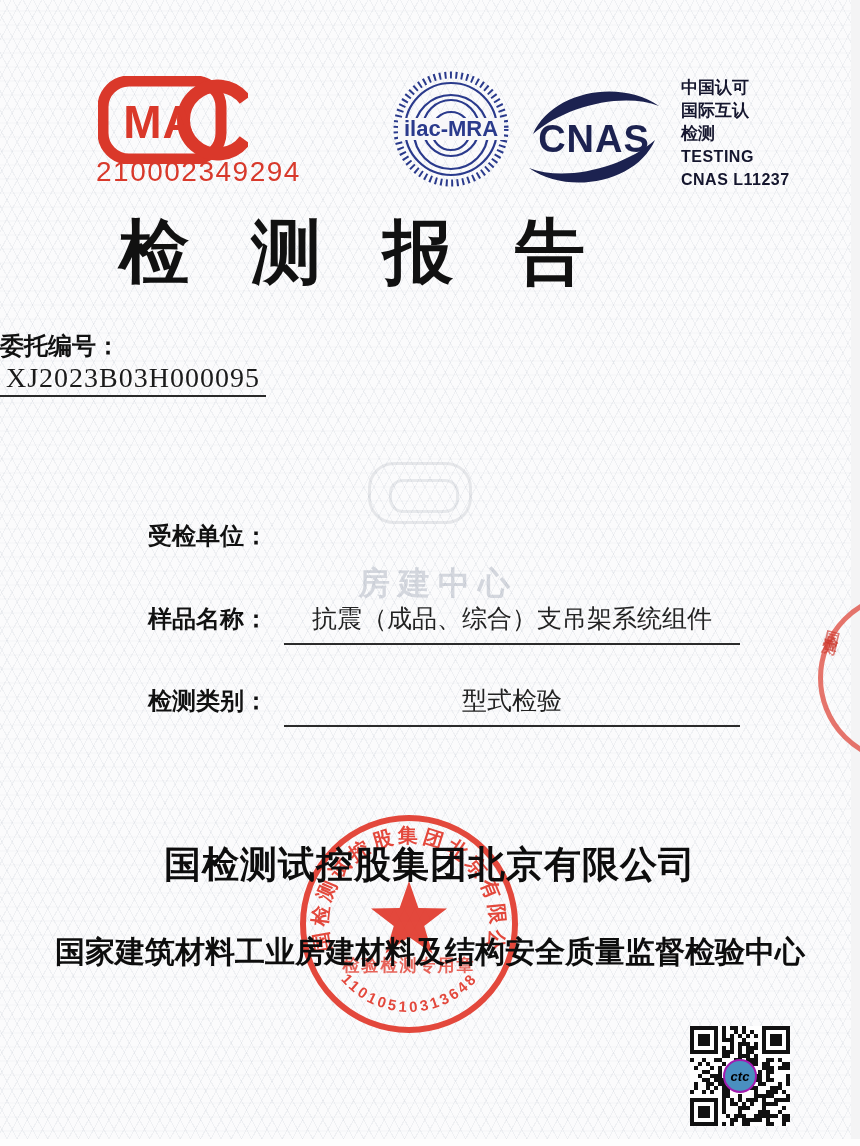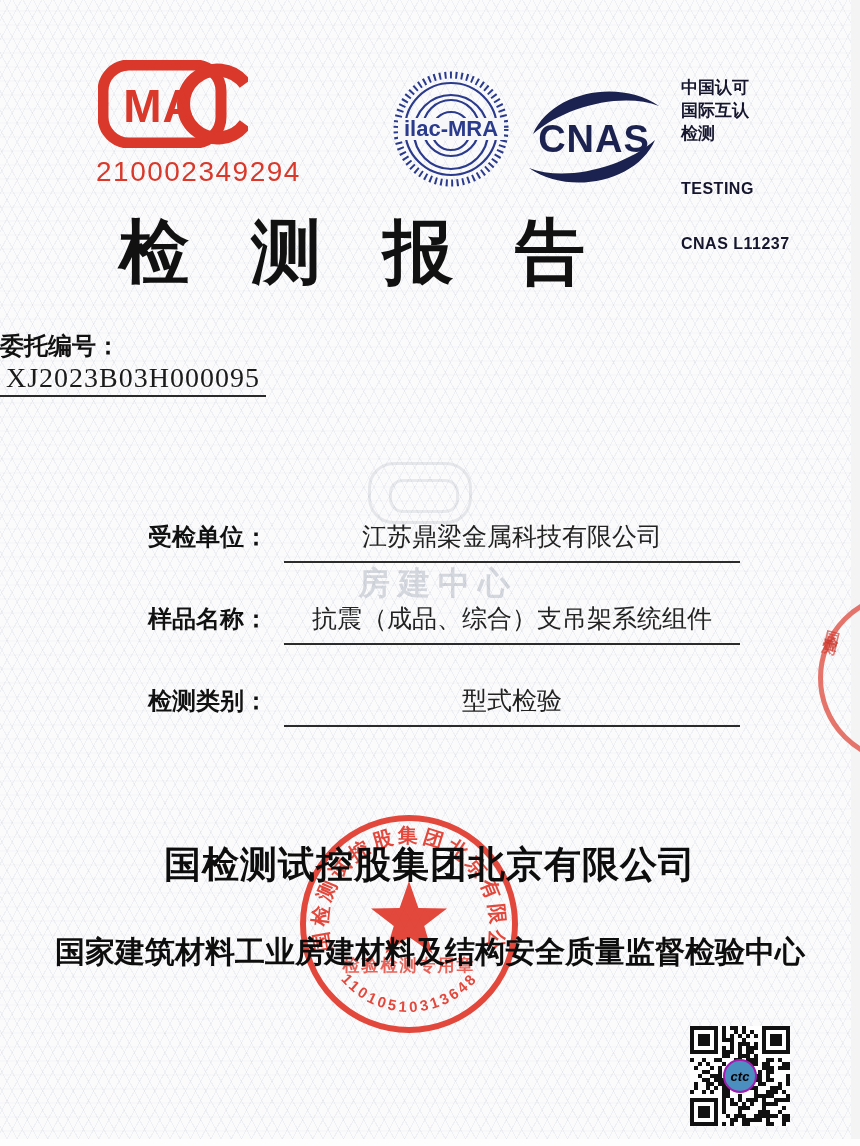--- a/index.html
+++ b/index.html
@@ -10,27 +10,27 @@
     background-color:#fbfbfc;
     background-image:
       repeating-linear-gradient(62deg, rgba(165,175,190,0.14) 0 1px, transparent 1px 9px),
       repeating-linear-gradient(-62deg, rgba(165,175,190,0.14) 0 1px, transparent 1px 9px),
       repeating-linear-gradient(0deg, rgba(180,188,200,0.05) 0 2px, transparent 2px 14px);
   }
   .edge-right { position:absolute; right:0; top:0; width:9px; height:1146px; background:#f4f4f5; }
   .edge-bottom { position:absolute; left:0; bottom:0; width:860px; height:7px; background:#fdfdfd; }
 
   
-  .cma-wrap { position:absolute; left:98px; top:60px; width:150px; }
+  .cma-wrap { position:absolute; left:98px; top:76px; width:150px; }
   .cma-number { position:absolute; left:96px; top:156px; width:160px; color:#d8392b; font-size:28px; letter-spacing:1.5px; font-weight:500; }
   .ilac-wrap { position:absolute; left:392px; top:70px; }
   .cnas-wrap { position:absolute; left:523px; top:86px; }
   .accr { position:absolute; left:681px; top:76px; width:170px; color:#15162e; }
   .accr div { font-size:17px; line-height:23px; font-weight:600; }
-  .accr .en { font-weight:bold; font-size:16px; letter-spacing:0.5px;margin-top:32px; }
+  .accr .en { font-weight:bold; font-size:16px; letter-spacing:0.5px; }
 
   .title { position:absolute; left:0; top:206px; width:704px; text-align:center;
     font-size:70px; font-weight:bold; color:#111; letter-spacing:62px; text-indent:62px;
     font-family:"Liberation Serif", serif; }
 
   .report-no { position:absolute; left:0; top:330px; width:860px; display:flex; justify-content:center; align-items:baseline;flex-direction:column; }
   .report-no .lbl { font-size:24px; font-weight:bold; color:#111; }
   .report-no .val { font-family:"Liberation Serif", serif; font-size:28px; color:#1a1a1a;
     border-bottom:2px solid #2a2a2a; padding:0 6px 1px 6px; letter-spacing:1px; }
 
@@ -120,21 +120,20 @@
     <span class="lbl">委托编号：</span>
     <span class="val">XJ2023B03H000095</span>
   </div>
 
   <div class="wm-emblem"></div>
   <div class="wm-text">房建中心</div>
 
   <div class="fields">
     <div class="field-row row-1">
       <span class="field-label">受检单位：</span>
-      <span class="field-line">江苏鼎梁金属科技有限公司</span>
     </div>
     <div class="field-row row-2">
       <span class="field-label">样品名称：</span>
       <span class="field-line">抗震（成品、综合）支吊架系统组件</span>
     </div>
     <div class="field-row row-3">
       <span class="field-label">检测类别：</span>
       <span class="field-line">型式检验</span>
     </div>
   </div>

